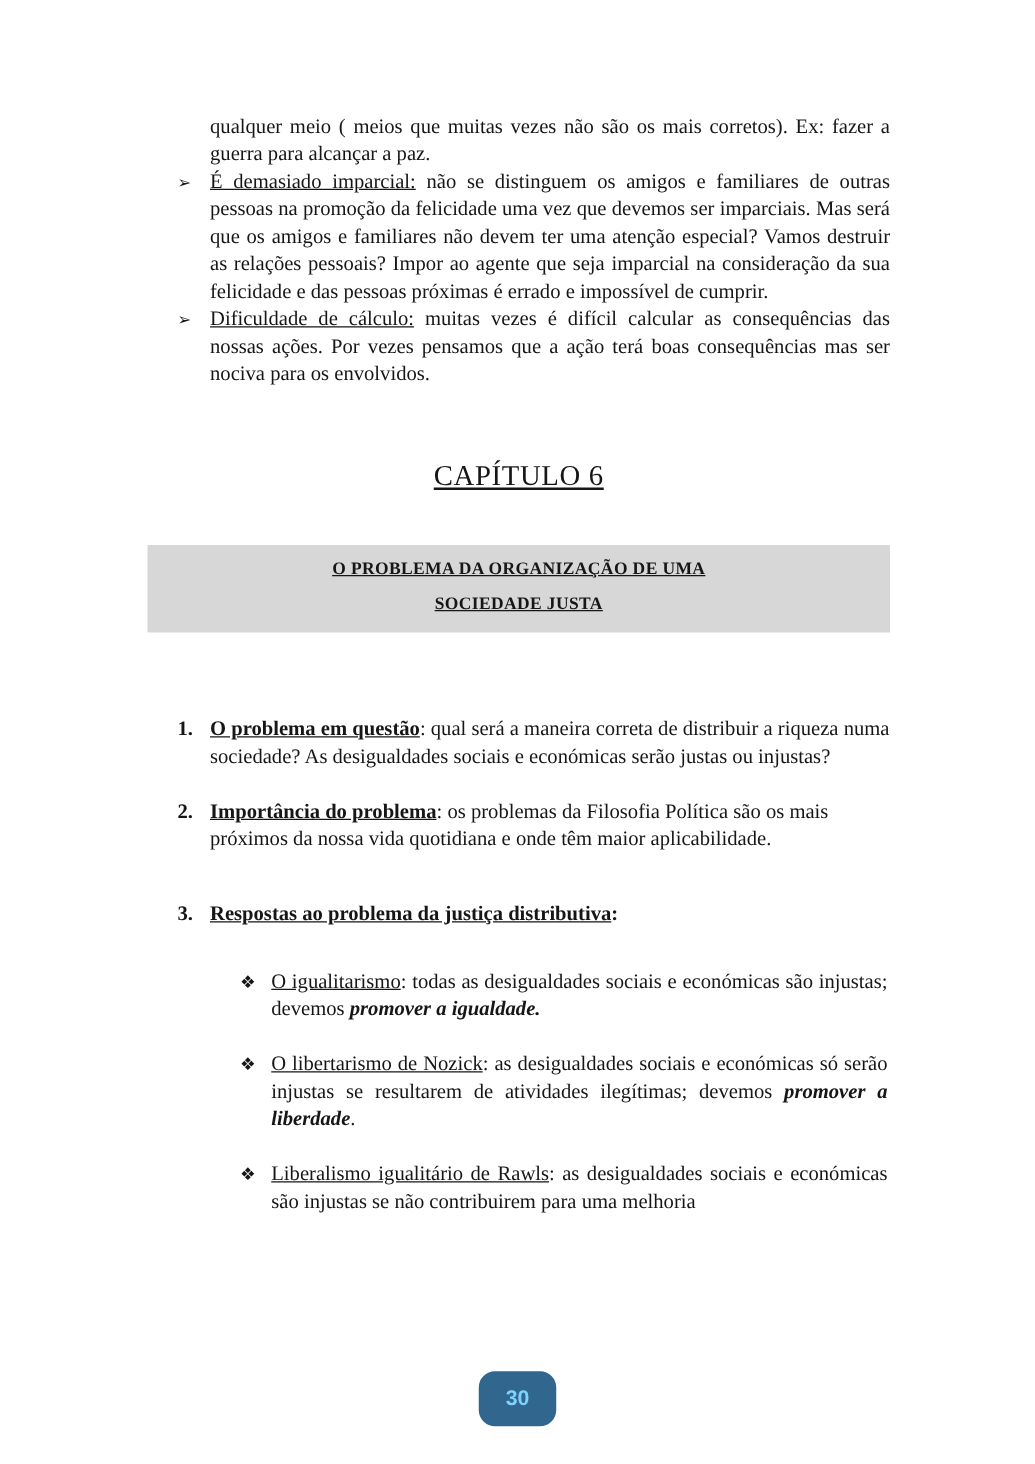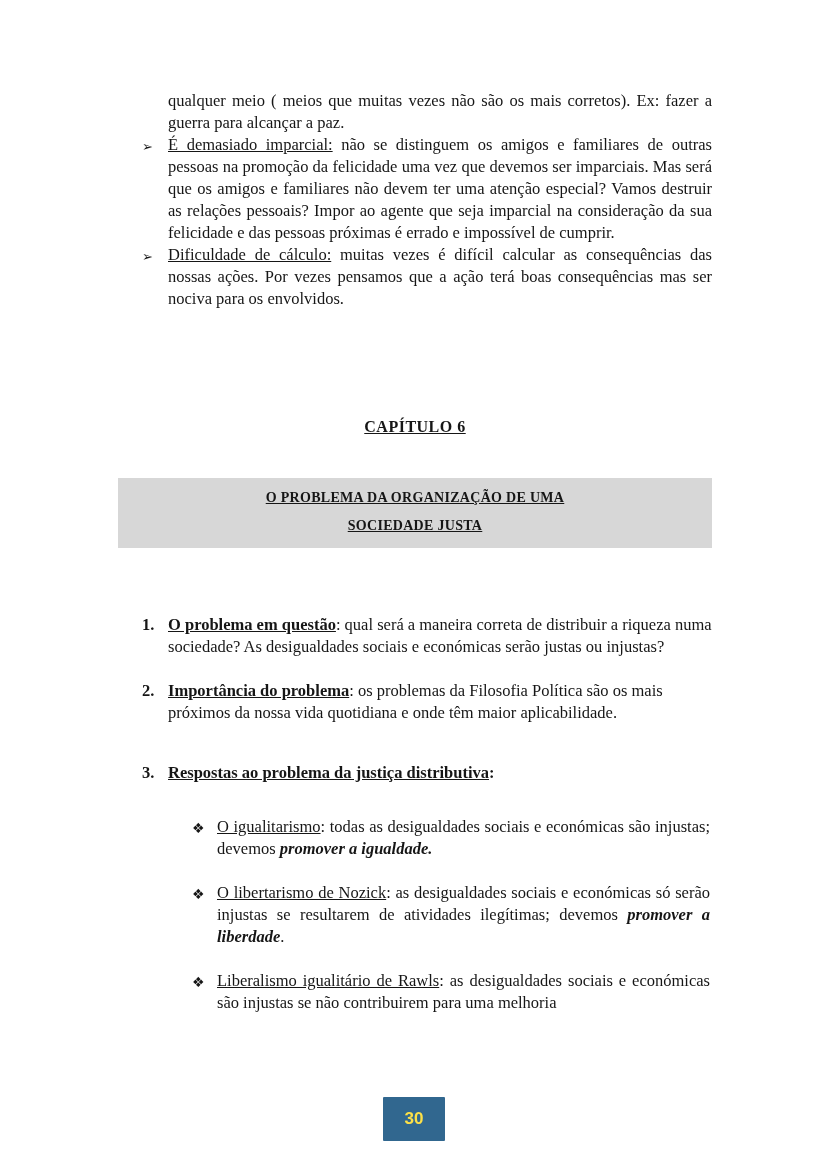--- a/index.html
+++ b/index.html
@@ -43,24 +43,24 @@
     top: 2px;
     font-size: 13px;
     font-family: "DejaVu Sans", sans-serif;
   }
   .u { text-decoration: underline; }
   .b { font-weight: bold; }
   .i { }
   .bi { font-weight: bold; font-style: italic; }
 
   .chapter-title {
-    margin-top: 108px;
+    margin-top: 58px;
     text-align: center;
-    font-size: 16px;
-    font-weight: bold;
+    font-size: 23px;
+    font-weight: normal;
     letter-spacing: 0.5px;
   }
   .section-heading {
     margin-top: 42px;
     padding: 6px 10px 8px 10px;
     text-align: center;
     font-size: 14px;
     font-weight: bold;
     line-height: 28px;
     letter-spacing: 0.3px;
@@ -102,25 +102,25 @@
     font-family: "DejaVu Sans", sans-serif;
   }
 
   .page-badge {
     position: absolute;
     left: 50%;
     transform: translateX(-50%);
     bottom: 30px;
     width: 62px;
     height: 44px;
-    border-radius: 1px;
+    border-radius: 13px;
     display: flex;
     align-items: center;
     justify-content: center;
-    color: #fde047;
+    color: #7dd3fc;
     font-family: "Liberation Sans", sans-serif;
     font-weight: bold;
     font-size: 17px;
   }
 </style>
 </head>
 <body>
 
 <div class="page">
   <div class="content">

